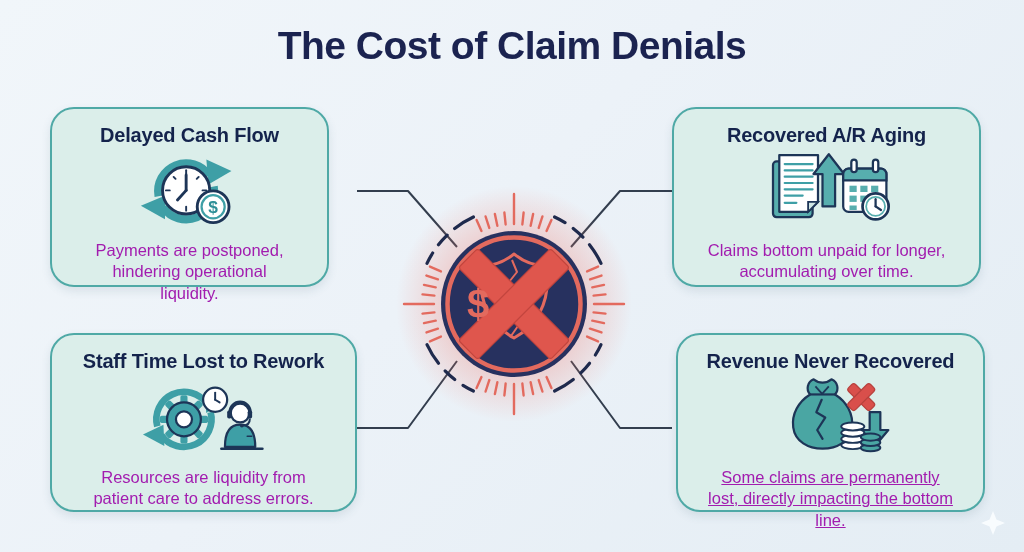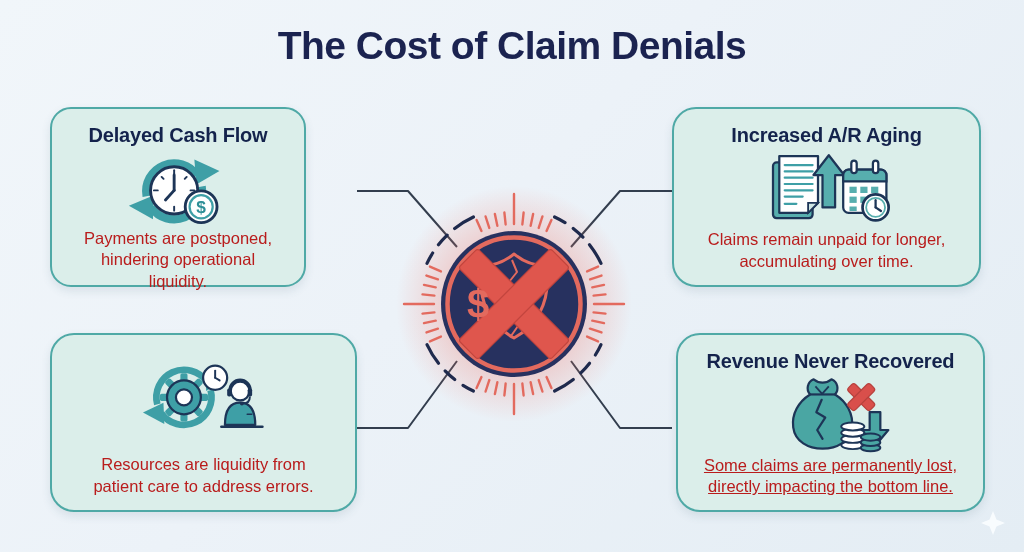--- a/index.html
+++ b/index.html
@@ -15,23 +15,23 @@
   .diagram-layer{position:absolute;left:0;top:0;width:1024px;height:552px;}
   .card{
     position:absolute;box-sizing:border-box;
     background:#dbeeea;border:2.5px solid #4fa9a6;border-radius:24px;
     box-shadow:0 4px 10px rgba(50,90,110,.12);
     display:flex;flex-direction:column;align-items:center;justify-content:space-between;
     padding:15px 18px 13px;text-align:center;
   }
   .card h2{margin:0;font-size:20px;font-weight:700;color:#14234c;white-space:nowrap;letter-spacing:-0.2px;}
   .card .iconwrap{height:84px;display:flex;align-items:center;justify-content:center;}
-  .card p{margin:0;font-size:16.5px;line-height:1.3;color:#b91c1c;}
+  .card p{margin:12px;font-size:16.5px;line-height:1.3;color:#a21caf;}
   .c1 p{max-width:265px;} .c2 p{max-width:268px;} .c3 p{max-width:252px;} .c4 p{max-width:278px;text-decoration:underline;}
-  #card1{left:50px;top:107px;width:256px;height:180px;border-radius:21px;}
+  #card1{left:50px;top:107px;width:279px;height:180px;}
   #card2{left:672px;top:107px;width:309px;height:180px;}
   #card3{left:50px;top:333px;width:307px;height:179px;}
   #card4{left:676px;top:333px;width:309px;height:179px;}
 </style>
 </head>
 <body>
 
 <div class="stage">
 
   <h1 class="title">The Cost of Claim Denials</h1>
@@ -120,21 +120,21 @@
         </g>
         <circle cx="79" cy="62" r="16.5" fill="#ffffff" stroke="#1d3557" stroke-width="3"></circle>
         <circle cx="79" cy="62" r="12" fill="none" stroke="#3e9fa6" stroke-width="2.3"></circle>
         <text x="79" y="68.5" text-anchor="middle" font-family="Liberation Sans, sans-serif" font-size="18" font-weight="700" fill="#2e8f97">$</text>
       </svg>
     </div>
     <p>Payments are postponed, hindering operational liquidity.</p>
   </div>
 
   <div class="card c2" id="card2">
-    <h2>Increased A/R Aging</h2>
+    <h2>Recovered A/R Aging</h2>
     <div class="iconwrap">
       <svg width="126" height="81" viewBox="0 0 140 90">
         <rect x="10" y="16" width="44" height="62" rx="4" fill="#57aeae" stroke="#1d3557" stroke-width="2.5"></rect>
         <path d="M17 9 H60 V61 L49 72 H17 Z" fill="#ffffff" stroke="#1d3557" stroke-width="2.5" stroke-linejoin="round"></path>
         <path d="M60 61 L49 61 L49 72 Z" fill="#cfe6e4" stroke="#1d3557" stroke-width="2"></path>
         <g stroke="#3e9fa6" stroke-width="2.4" stroke-linecap="round">
           <line x1="23" y1="19" x2="54" y2="19"></line>
             <line x1="23" y1="26" x2="54" y2="26"></line>
           <line x1="23" y1="33" x2="54" y2="33"></line>
             <line x1="23" y1="40" x2="54" y2="40"></line>
@@ -156,24 +156,25 @@
           <rect x="95" y="65" width="8" height="5"></rect>
         </g>
         <circle cx="124" cy="66" r="14.5" fill="#ffffff" stroke="#1d3557" stroke-width="3"></circle>
         <circle cx="124" cy="66" r="10.5" fill="none" stroke="#57aeae" stroke-width="2"></circle>
         <g stroke="#1d3557" stroke-width="2.5" stroke-linecap="round">
           <line x1="124" y1="66" x2="124" y2="58"></line>
             <line x1="124" y1="66" x2="130" y2="70"></line>
         </g>
       </svg>
     </div>
-    <p>Claims remain unpaid for longer, accumulating over time.</p>
+    <p>Claims bottom unpaid for longer, accumulating over time.</p>
   </div>
 
   <div class="card c3" id="card3">
+    <h2>Staff Time Lost to Rework</h2>
     <div class="iconwrap">
       <svg width="130" height="82" viewBox="0 0 145 92">
         <path d="M20.1 60 A31 31 0 0 1 75.4 34.2" stroke="#3e9fa6" stroke-width="7.5" fill="none"></path>
         <polygon points="73,21 96,32 75,45" fill="#3e9fa6"></polygon>
         <path d="M79.9 44 A31 31 0 0 1 24.6 69.8" stroke="#3e9fa6" stroke-width="7.5" fill="none"></path>
         <polygon points="27,58 4,69 28,82" fill="#3e9fa6"></polygon>
         <g fill="#3e9fa6">
           <rect x="46" y="25" width="8" height="10" rx="2"></rect>
           <rect x="46" y="69" width="8" height="10" rx="2"></rect>
           <rect x="46" y="25" width="8" height="10" rx="2" transform="rotate(45 50 52)"></rect>

